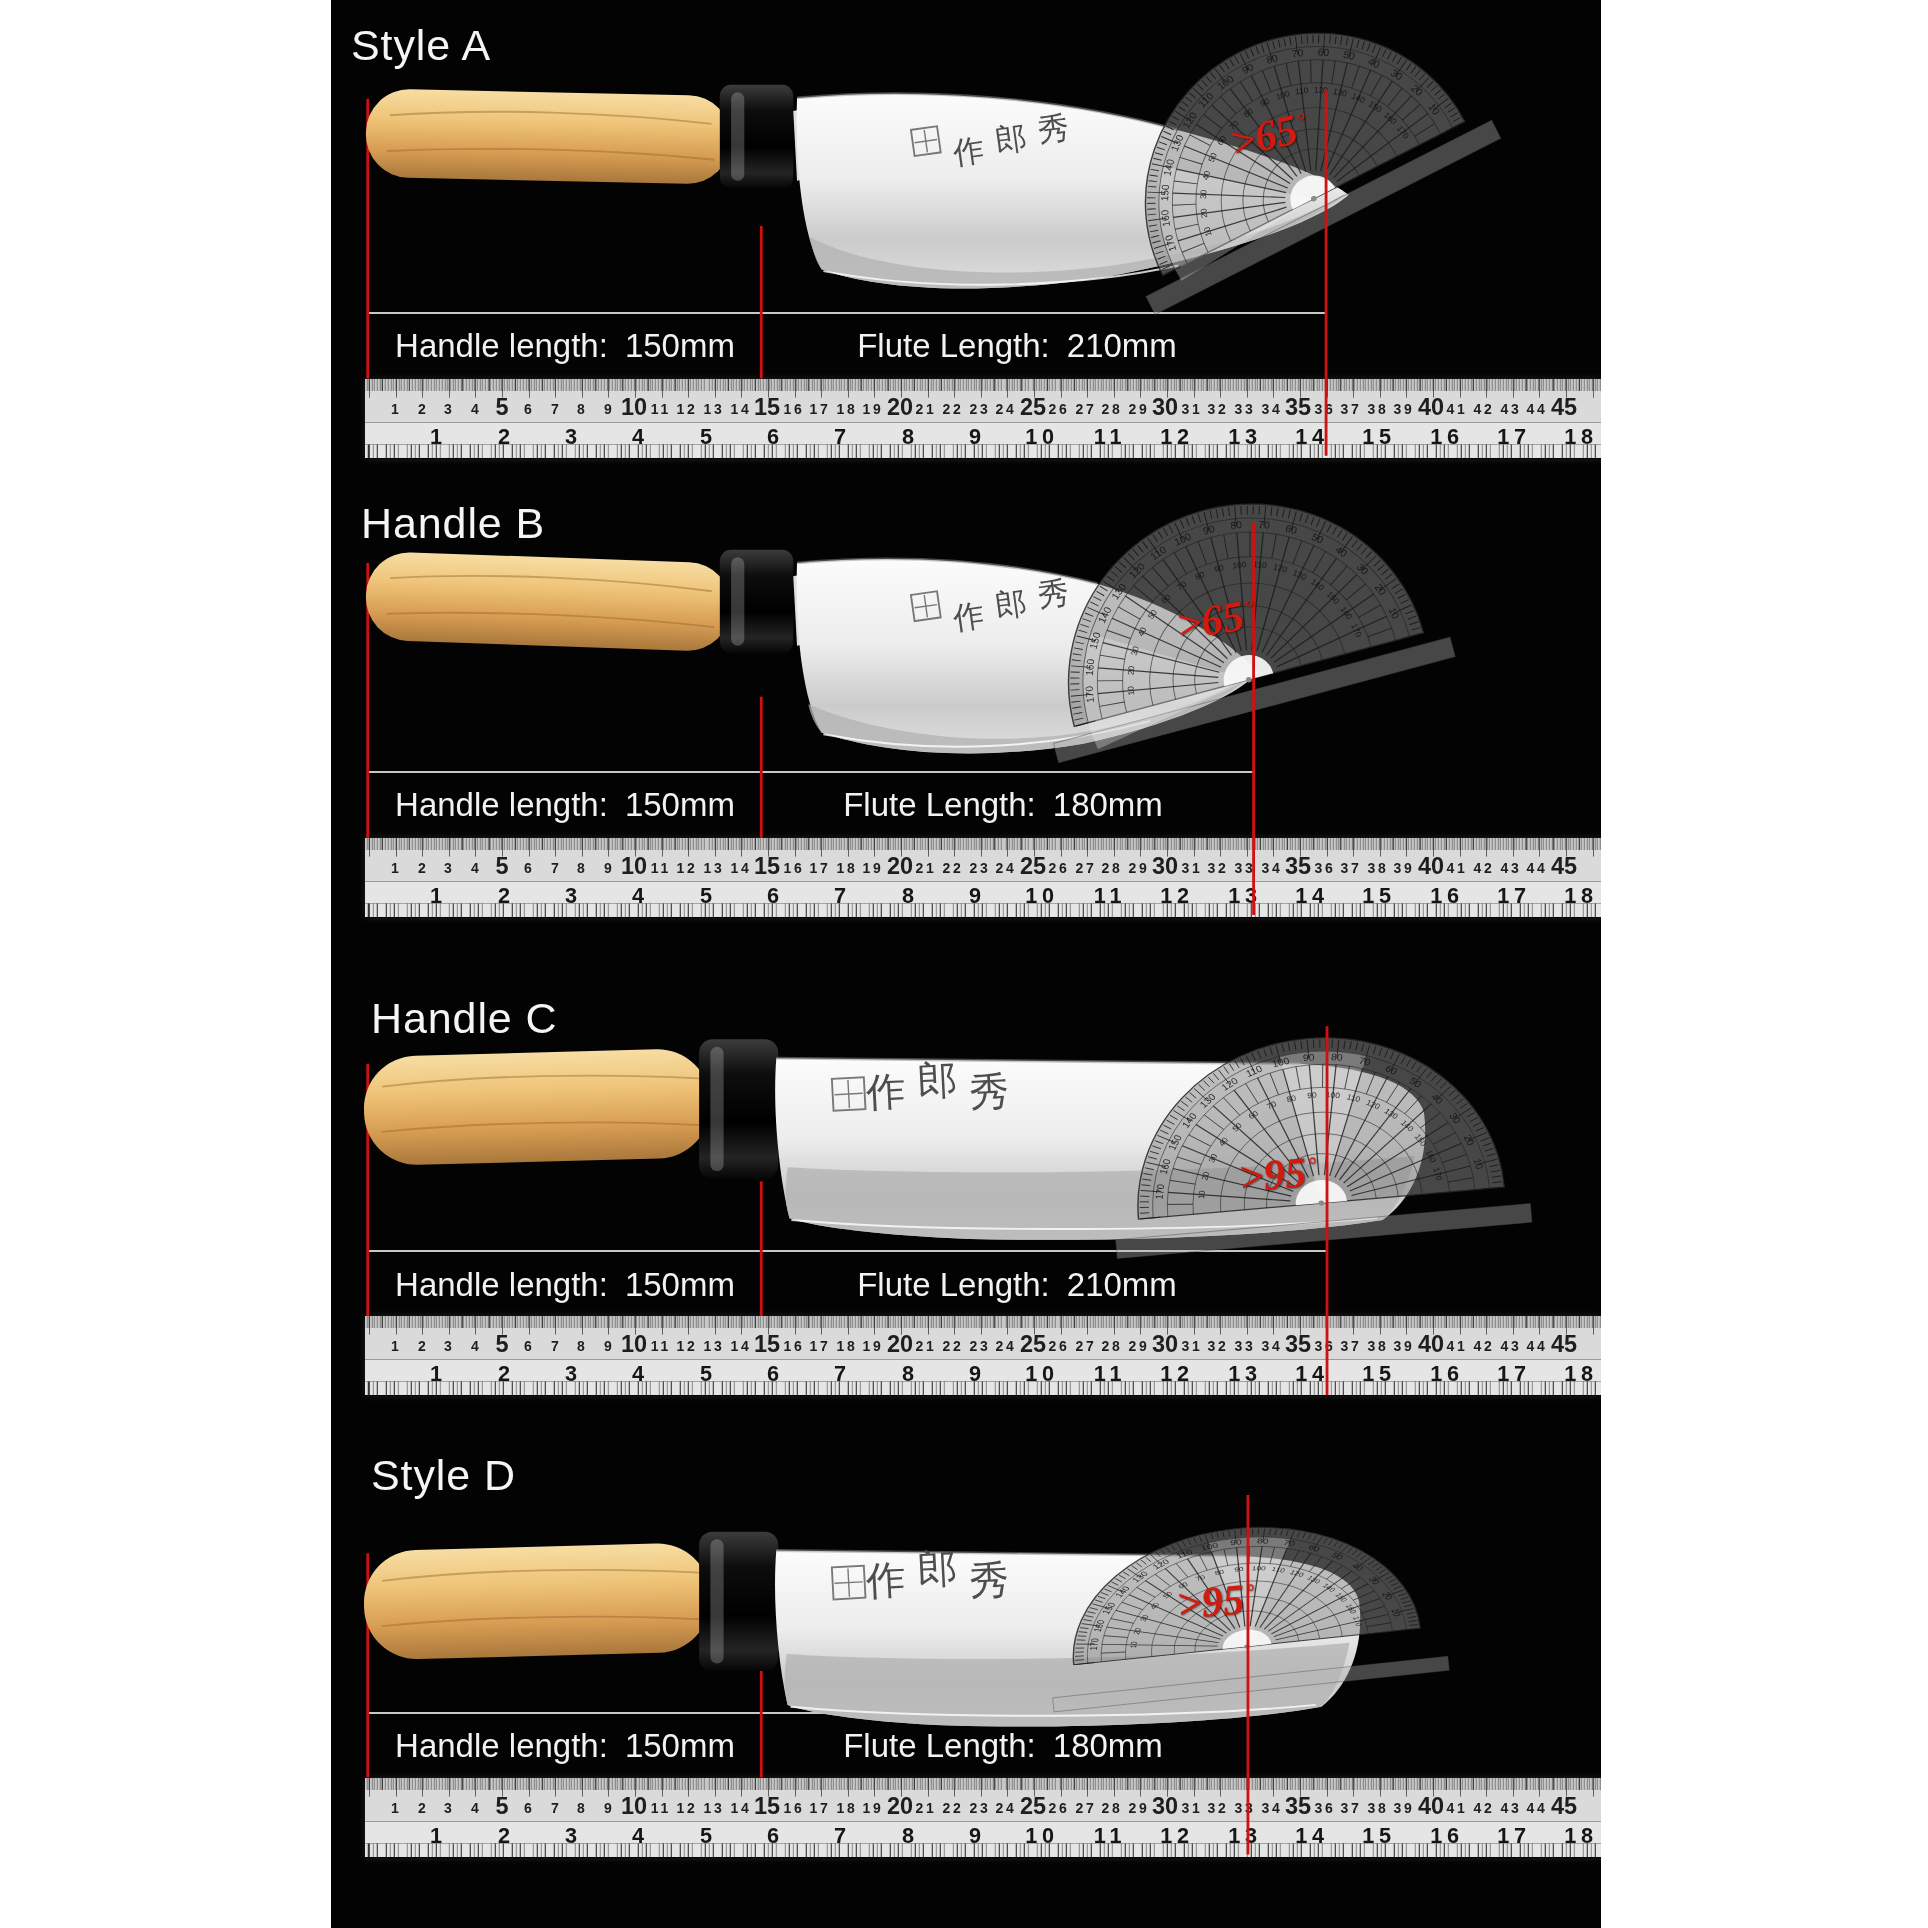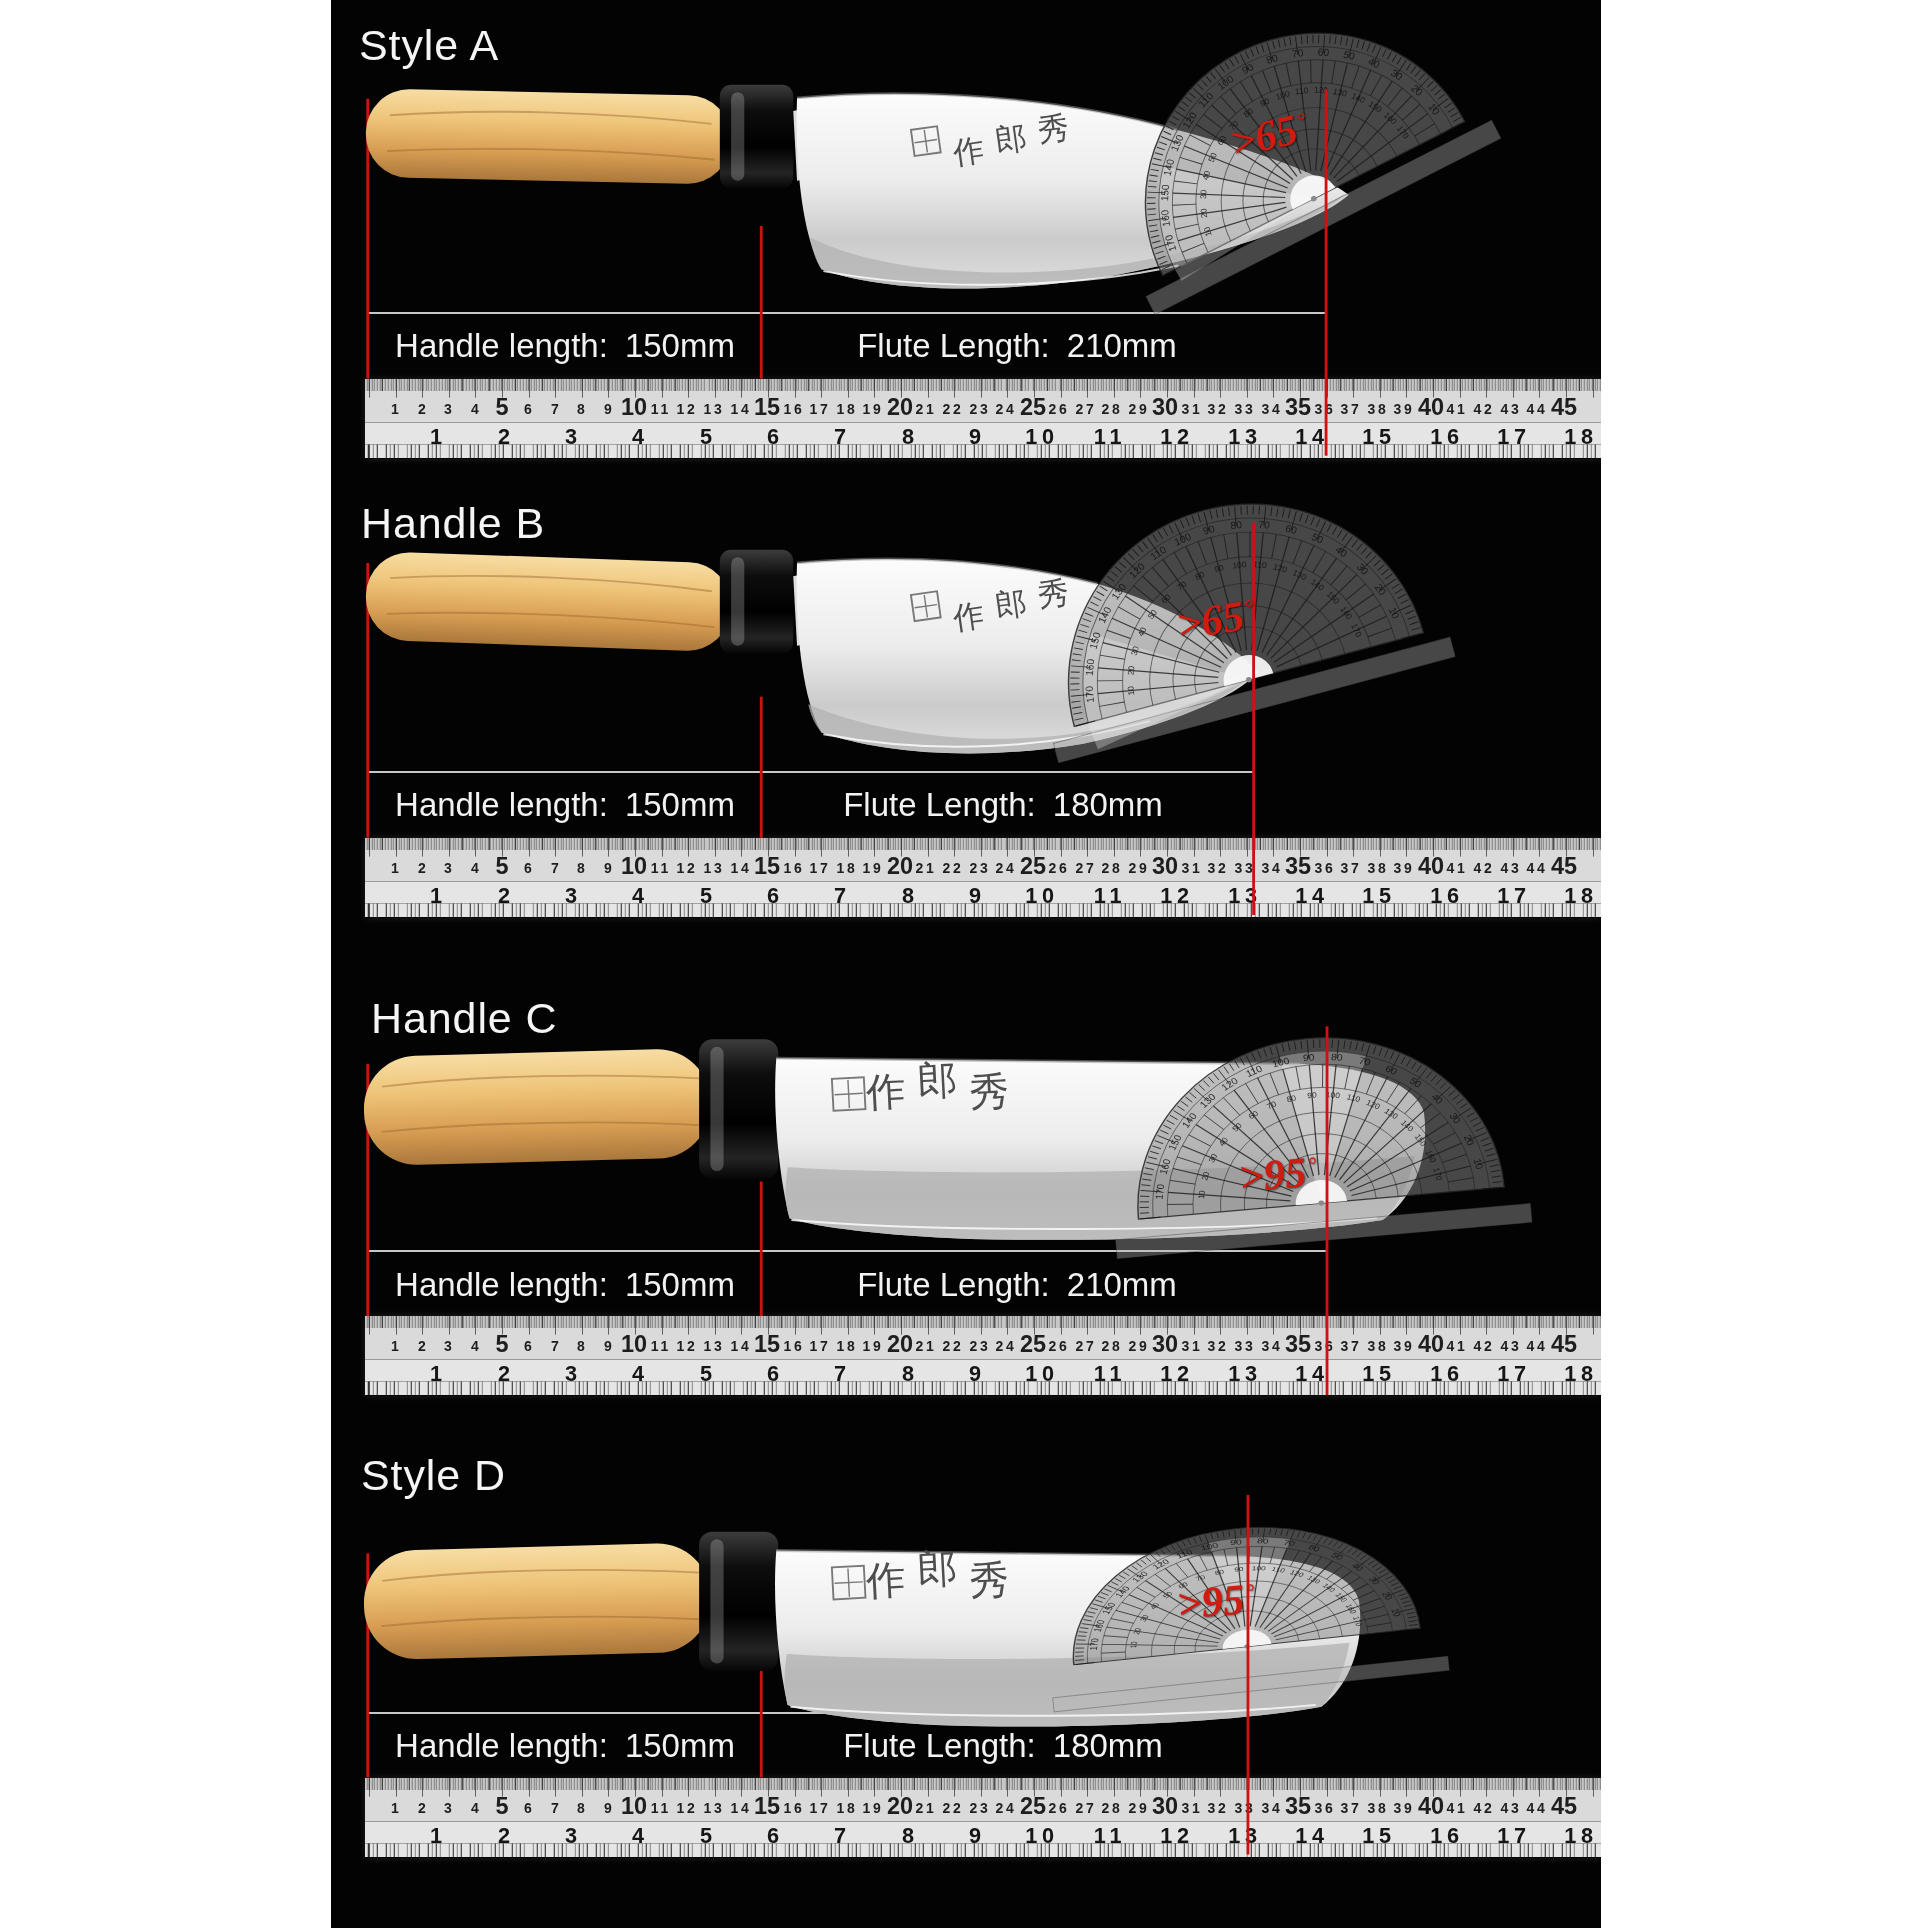--- a/index.html
+++ b/index.html
@@ -43,21 +43,21 @@
         background-position:3.8px 0,3.8px 0}
   .art{position:absolute;left:0;top:0;z-index:4;pointer-events:none}
 </style>
 </head>
 <body>
 
 <div class="page">
   <div class="panel">
 
     <section class="sec">
-      <h2 class="title" style="left: 28px; top: 21px;">Style A</h2>
+      <h2 class="title" style="left: 20px; top: 21px;">Style A</h2>
       <div class="mline" style="left: 37px; top: 312px; width: 959px;"></div>
       <div class="mlabel" style="left: 234px; top: 327px;"><span>Handle length:</span><span class="val">150mm</span></div>
       <div class="mlabel" style="left: 686px; top: 327px;"><span>Flute Length:</span><span class="val">210mm</span></div>
       <div class="angle" style="left: 900px; top: 119px; transform: rotate(-13deg);"><span>&gt;65</span><span class="deg">°</span></div>
       <div class="ruler" style="top: 379px;">
           <div class="r-mm"></div>
           <div class="r-cm">
             <span class="cmn" style="left: 30px;">1</span>
             <span class="cmn" style="left: 57px;">2</span>
             <span class="cmn" style="left: 83px;">3</span>
@@ -280,21 +280,21 @@
             <span class="inn ls" style="left: 1014px;">15</span>
             <span class="inn ls" style="left: 1082px;">16</span>
             <span class="inn ls" style="left: 1149px;">17</span>
             <span class="inn ls" style="left: 1216px;">18</span>
             <div class="r-fine"></div>
           </div>
         </div>
     </section>
 
     <section class="sec">
-      <h2 class="title" style="left: 30px; top: 1451px;">Style D</h2>
+      <h2 class="title" style="left: 40px; top: 1451px;">Style D</h2>
       <div class="mline" style="left: 37px; top: 1712px; width: 880px;"></div>
       <div class="mlabel" style="left: 234px; top: 1727px;"><span>Handle length:</span><span class="val">150mm</span></div>
       <div class="mlabel" style="left: 672px; top: 1727px;"><span>Flute Length:</span><span class="val">180mm</span></div>
       <div class="angle" style="left: 846px; top: 1580px; transform: rotate(-5deg);"><span>&gt;95</span><span class="deg">°</span></div>
       <div class="ruler" style="top: 1778px;">
           <div class="r-mm"></div>
           <div class="r-cm">
             <span class="cmn" style="left: 30px;">1</span>
             <span class="cmn" style="left: 57px;">2</span>
             <span class="cmn" style="left: 83px;">3</span>

